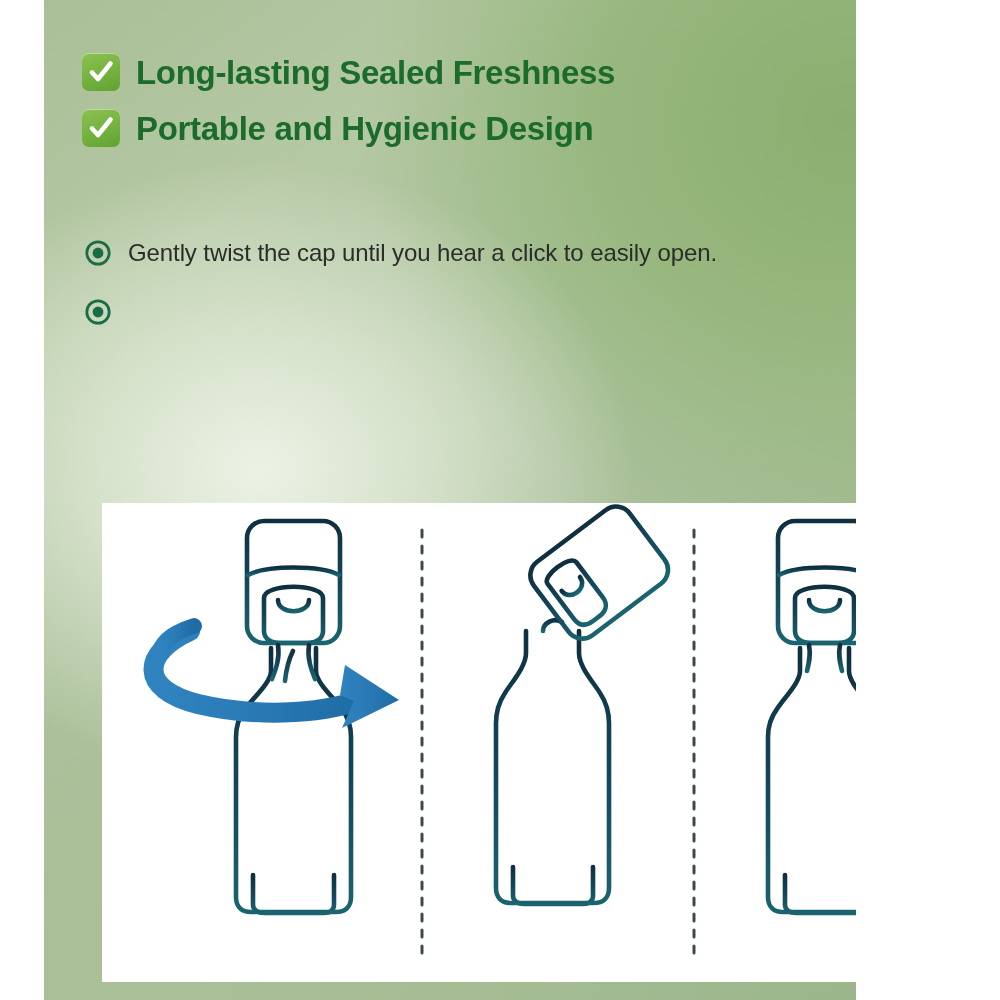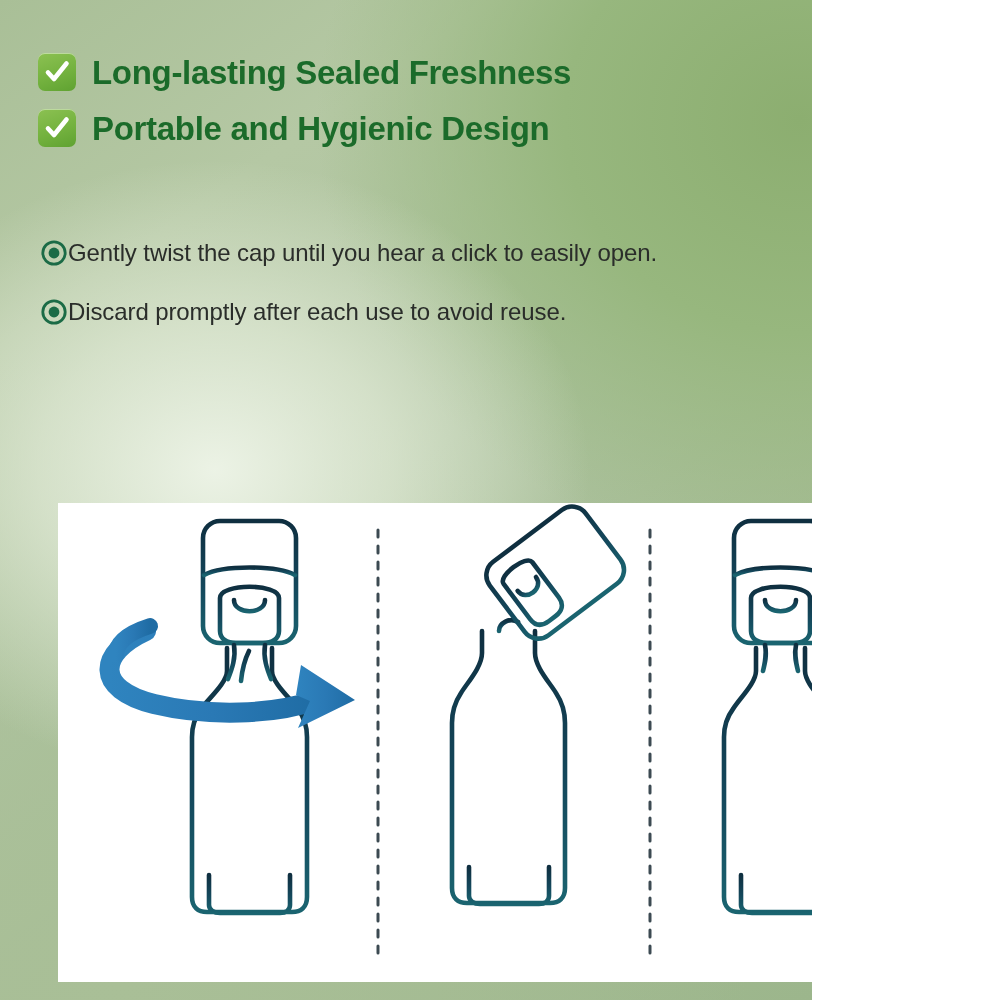--- a/index.html
+++ b/index.html
@@ -9,40 +9,41 @@
     position:relative;
   }
   #stage{
     position:absolute;inset:0;width:812px;height:1000px;
     background:
       radial-gradient(ellipse 520px 430px at 215px 470px, rgba(239,245,233,.95) 0%, rgba(226,235,216,.72) 34%, rgba(205,219,190,0) 72%),
       radial-gradient(ellipse 620px 560px at 800px 120px, #8cae70 0%, #97b77e 38%, rgba(160,186,134,0) 78%),
       radial-gradient(ellipse 900px 900px at 120px 980px, #a9bf97 0%, rgba(169,191,151,0) 70%),
       linear-gradient(145deg,#a9bf97 0%, #b5c8a4 22%, #aec3a0 48%, #a4bb92 72%, #9cb68c 100%);
     overflow:hidden;
+    margin-left:44px;
   }
 
   
   .features{position:absolute;left:38px;top:44px;width:700px;}
   .feature{display:flex;align-items:center;gap:16px;height:56px;}
   .chk{
     width:38px;height:38px;border-radius:7px;flex:0 0 38px;
     background:linear-gradient(160deg,#8cc152 0%,#74b23f 55%,#5fa231 100%);
     box-shadow:inset 0 1px 0 rgba(255,255,255,.45);
     position:relative;
   }
   .chk svg{position:absolute;left:5px;top:5px;}
   .feature-label{
     font-size:33px;font-weight:bold;color:#1b6b2a;
     letter-spacing:-.3px;line-height:1;white-space:nowrap;
   }
 
   
   .instructions{position:absolute;left:40px;top:236px;width:790px;}
-  .instr{display:flex;align-items:flex-start;margin-bottom:26px;text-align:center;}
+  .instr{display:flex;align-items:flex-start;gap:16px;margin-bottom:26px;text-align:center;}
   .instr:last-child{margin-bottom:0;}
   .radio{flex:0 0 28px;width:28px;height:28px;margin-top:3px;}
   .instr-text{
     font-size:24px;color:#2a2d2a;line-height:1.38;
     letter-spacing:-.1px;max-width:730px;
   }
 
   
   .panel{
     position:absolute;left:58px;top:503px;width:884px;height:479px;
@@ -91,21 +92,20 @@
     </div>
 
 
     <div class="instr">
       <span class="radio">
         <svg width="28" height="28" viewBox="0 0 28 28">
           <circle cx="14" cy="14" r="11.2" fill="none" stroke="#1b6b46" stroke-width="2.8"></circle>
           <circle cx="14" cy="14" r="5.4" fill="#1b6b46"></circle>
         </svg>
       </span>
-      <span class="instr-text">Discard promptly after each use to avoid reuse.</span>
     </div>
 
   </div>
 
   <div class="panel">
     <svg width="884" height="479" viewBox="0 0 884 479">
       <defs>
         <linearGradient id="lg" x1="0" y1="0" x2="0" y2="1">
           <stop offset="0%" stop-color="#0f2f40"></stop>
           <stop offset="55%" stop-color="#14485c"></stop>

